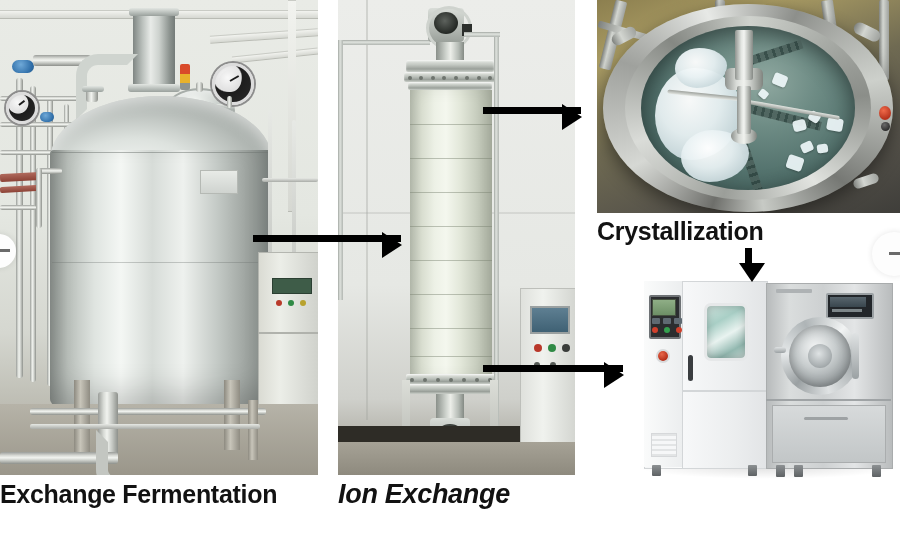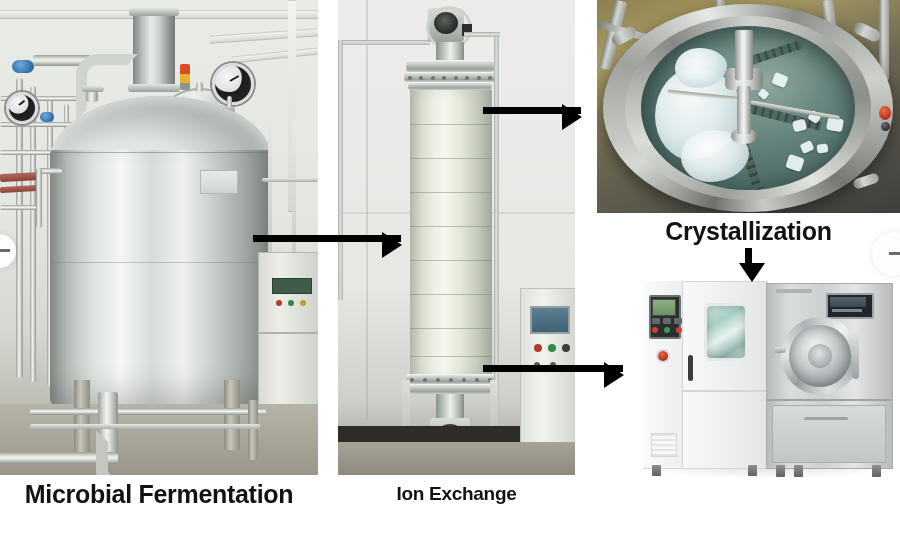--- a/index.html
+++ b/index.html
@@ -19,21 +19,21 @@
 
   
   .panel {
     position: absolute;
     overflow: hidden;
     background: #d9dcd8;
   }
 
   .caption {
     position: absolute;
-    text-align: center;
+    text-align: left;
     font-weight: bold;
     color: #121212;
     font-family: "Liberation Sans", sans-serif;
     letter-spacing: -0.3px;
     white-space: nowrap;
   }
 
   
   .arrow-h {
     position: absolute;
@@ -552,21 +552,21 @@
     <div class="p1-leg" style="left:74px;top:380px;width:16px;height:76px;"></div>
     <div class="p1-leg" style="left:224px;top:380px;width:16px;height:70px;"></div>
     <div class="p1-pipe-h" style="left:30px;top:408px;width:236px;height:7px;"></div>
     <div class="p1-pipe" style="left:98px;top:392px;width:20px;height:68px;"></div>
     <div class="p1-pipe-h" style="left:0px;top:452px;width:118px;height:12px;"></div>
     <div style="position:absolute;left:96px;top:430px;width:36px;height:34px;border:12px solid #c3c6c1;border-color:transparent transparent #c3c6c1 #c3c6c1;border-radius:0 0 0 18px;"></div>
     <div class="p1-leg" style="left:248px;top:400px;width:10px;height:60px;"></div>
     <div class="p1-rail" style="left:30px;top:424px;width:230px;height:5px;"></div>
   </div>
 
-  <div class="caption" style="left:0px; top:478px; width:318px; font-size:25px; line-height:32px;">Microbial Fermentation</div>
+  <div class="caption" style="left:0px; top:478px; width:318px; font-size:25px; line-height:32px;">Exchange Fermentation</div>
 
   <div class="panel" style="left:338px; top:0px; width:237px; height:475px;">
     <div class="p2-bg"></div>
 
     <div style="position:absolute;left:28px;top:0px;width:2px;height:420px;background:rgba(160,164,158,0.35);"></div>
     <div style="position:absolute;left:0px;top:212px;width:237px;height:2px;background:rgba(160,164,158,0.25);"></div>
 
     <div class="p2-thinpipe-h" style="left:0px;top:40px;width:92px;height:5px;"></div>
     <div class="p2-thinpipe" style="left:0px;top:40px;width:5px;height:260px;"></div>
 
@@ -630,21 +630,21 @@
     <div class="p2-btn" style="left:196px;top:344px;width:8px;height:8px;background:#b9382a;"></div>
     <div class="p2-btn" style="left:210px;top:344px;width:8px;height:8px;background:#2f8a45;"></div>
     <div class="p2-btn" style="left:224px;top:344px;width:8px;height:8px;background:#3a3d3a;"></div>
     <div class="p2-btn" style="left:196px;top:362px;width:6px;height:6px;background:#555a55;"></div>
     <div class="p2-btn" style="left:212px;top:362px;width:6px;height:6px;background:#555a55;"></div>
 
     <div class="p2-darkstrip" style="left:0px;top:426px;width:182px;height:16px;"></div>
     <div class="p2-floor" style="left:0px;top:442px;width:237px;height:33px;"></div>
   </div>
 
-  <div class="caption" style="left:338px; top:478px; width:237px; font-size:19px; line-height:32px;">Ion Exchange</div>
+  <div class="caption" style="left:338px; top:478px; width:237px; font-size:27px; line-height:32px;font-style:italic;">Ion Exchange</div>
 
   <div class="panel" style="left:597px; top:0px; width:303px; height:213px;">
     <div class="p3-bg"></div>
 
     <div class="p3-post" style="left:10px;top:0px;width:12px;height:70px;transform:rotate(14deg);"></div>
     <div class="p3-post" style="left:118px;top:0px;width:10px;height:26px;"></div>
     <div class="p3-post" style="left:228px;top:0px;width:12px;height:60px;transform:rotate(-8deg);"></div>
     <div class="p3-post" style="left:282px;top:0px;width:10px;height:80px;"></div>
     <div class="p3-post" style="left:0px;top:30px;width:70px;height:7px;transform:rotate(16deg);"></div>
 

